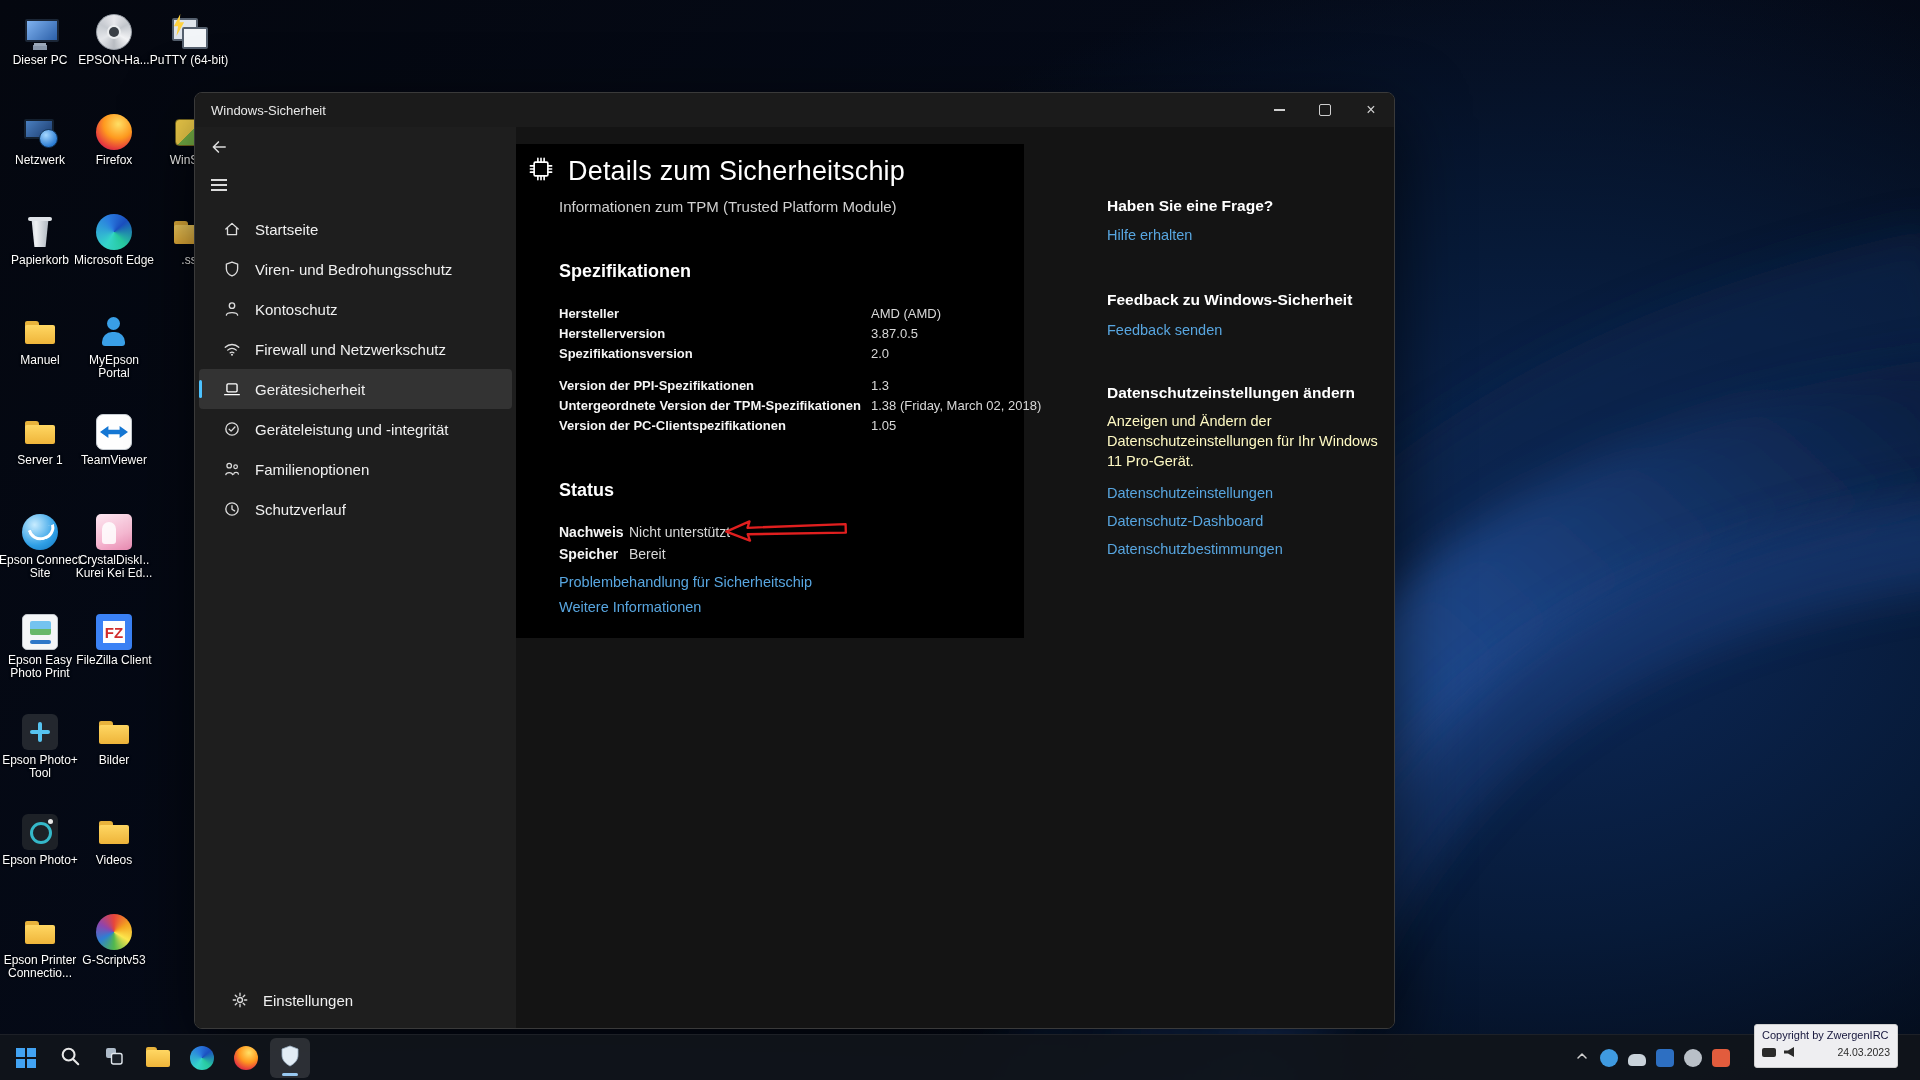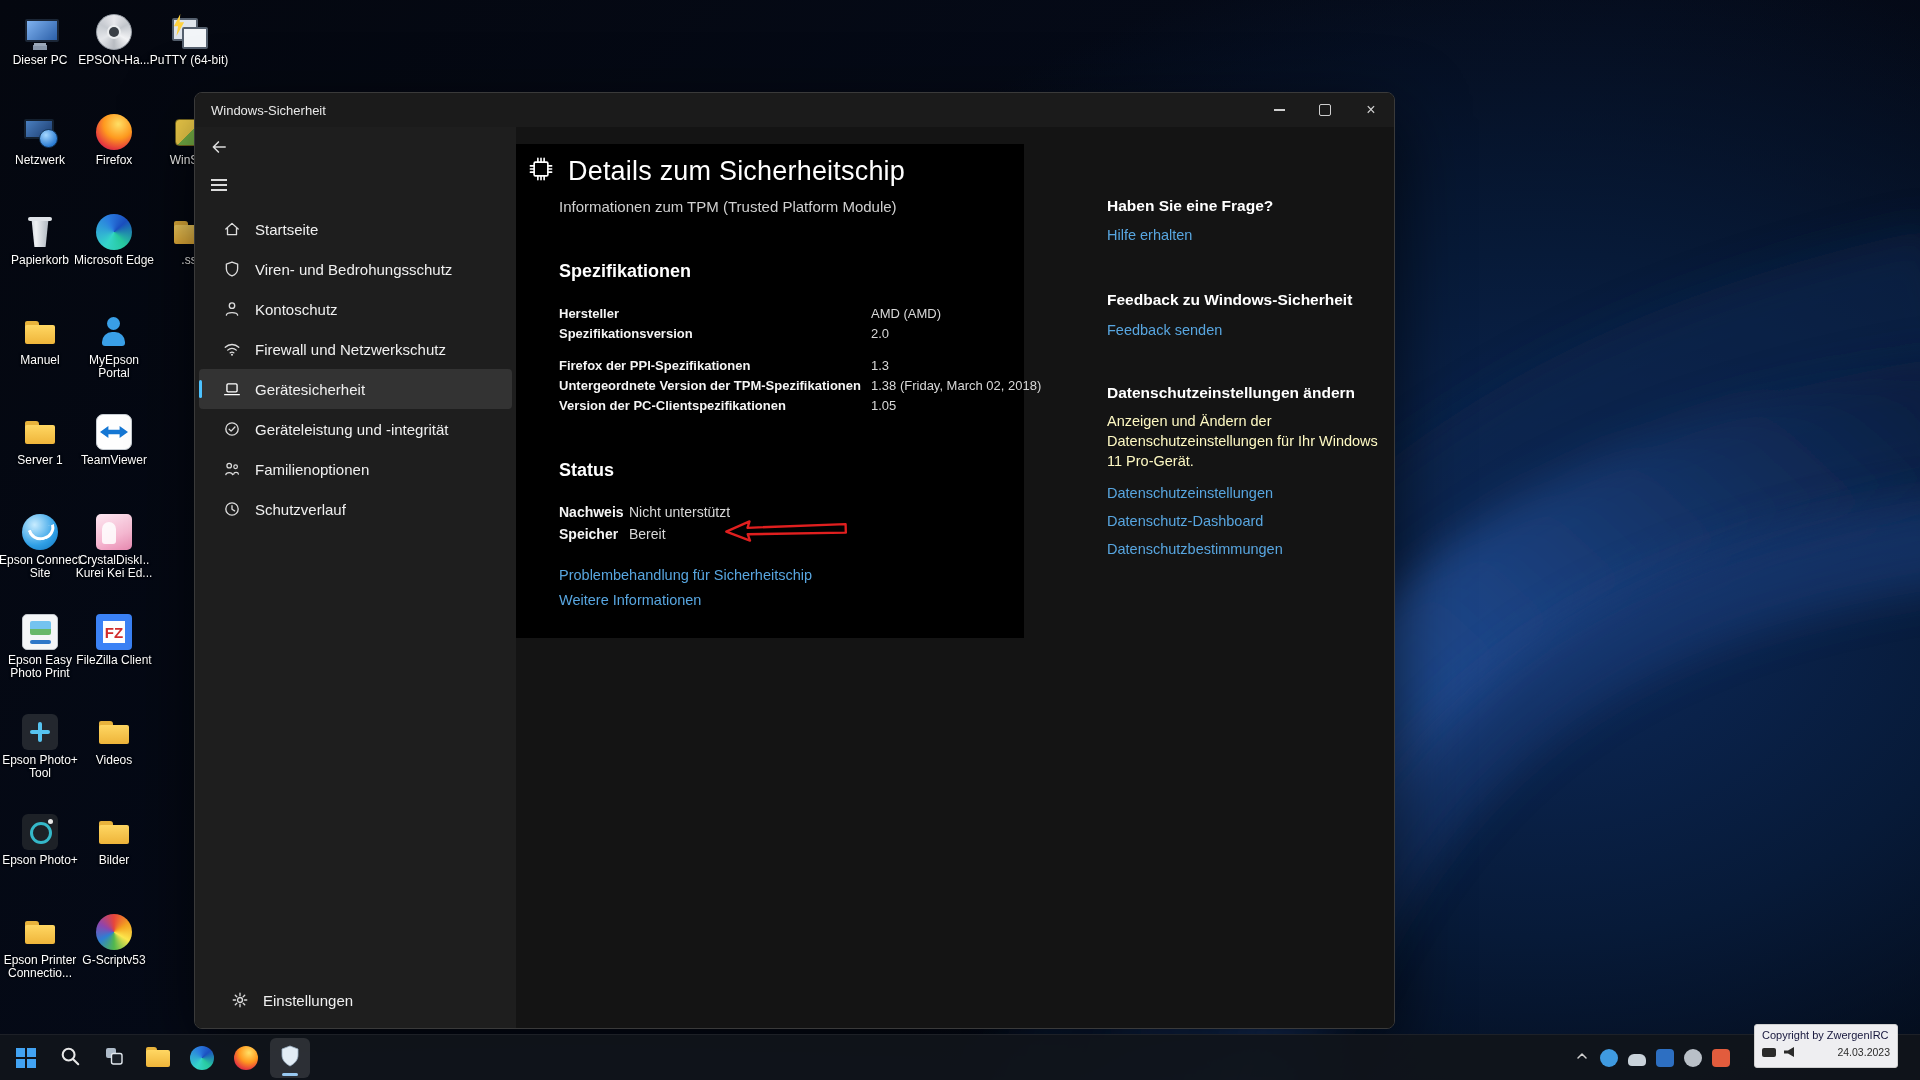--- a/index.html
+++ b/index.html
@@ -150,21 +150,21 @@
   .spec-row { display:flex; font-size:13px; line-height:20px; }
   .spec-row.gap { margin-top:12px; }
   .spec-label { width:312px; flex:none; font-weight:bold; color:#f5f5f5; white-space:nowrap; }
   .spec-value { color:#d8d8d8; white-space:nowrap; }
   .status-heading { margin-top:44px; font-size:18px; font-weight:bold; color:#fff; }
   .status-list { margin-top:20px; }
   .status-row { display:flex; font-size:14px; line-height:22px; }
   .status-label { width:70px; flex:none; font-weight:bold; color:#f5f5f5; }
   .status-value { color:#d8d8d8; }
   .link { color:#58a6e0; font-size:14.5px; cursor:pointer; width:max-content; }
-  .link-troubleshoot { margin-top:22px; }
+  .link-troubleshoot { margin-top:9px; }
   .link-more { margin-top:9px; }
   .annotation-arrow { position:absolute; left:206px; top:372px; width:128px; height:28px;
                       transform:rotate(-1.5deg); }
 
   
   .help-panel { position:absolute; left:591px; top:70px; width:272px; }
   .help-heading { font-size:15.5px; font-weight:bold; color:#fff; }
   .hp-q-link { margin-top:12px; }
   .hp-fb-head { margin-top:48px; }
   .hp-fb-link { margin-top:13px; }
@@ -352,28 +352,28 @@
       <div class="dic ic-filezilla">
         <span class="dglyph">FZ</span>
       </div>
       <div class="dlabel">FileZilla Client</div>
     </div>
 
     <div class="dcell">
       <div class="dic ic-folder">
         <span class="dglyph"></span>
       </div>
+      <div class="dlabel">Bilder</div>
+    </div>
+
+    <div class="dcell">
+      <div class="dic ic-folder">
+        <span class="dglyph"></span>
+      </div>
       <div class="dlabel">Videos</div>
-    </div>
-
-    <div class="dcell">
-      <div class="dic ic-folder">
-        <span class="dglyph"></span>
-      </div>
-      <div class="dlabel">Bilder</div>
     </div>
 
     <div class="dcell">
       <div class="dic ic-gscript">
         <span class="dglyph"></span>
       </div>
       <div class="dlabel">G-Scriptv53</div>
     </div>
   </div>
 <div class="dcol" style="left:147px">
@@ -525,28 +525,32 @@
         <div class="page-subtitle">Informationen zum TPM (Trusted Platform Module)</div>
 
         <div class="section-heading">Spezifikationen</div>
         <div class="spec-list">
 
             <div class="spec-row">
               <span class="spec-label">Hersteller</span>
               <span class="spec-value">AMD (AMD)</span>
             </div>
 
+            <div class="spec-row">
+              <span class="spec-label">Herstellerversion</span>
+              <span class="spec-value">3.87.0.5</span>
+            </div>
 
             <div class="spec-row">
               <span class="spec-label">Spezifikationsversion</span>
               <span class="spec-value">2.0</span>
             </div>
 
             <div class="spec-row gap">
-              <span class="spec-label">Firefox der PPI-Spezifikationen</span>
+              <span class="spec-label">Version der PPI-Spezifikationen</span>
               <span class="spec-value">1.3</span>
             </div>
 
             <div class="spec-row">
               <span class="spec-label">Untergeordnete Version der TPM-Spezifikationen</span>
               <span class="spec-value">1.38 (Friday, March 02, 2018)</span>
             </div>
 
             <div class="spec-row">
               <span class="spec-label">Version der PC-Clientspezifikationen</span>

